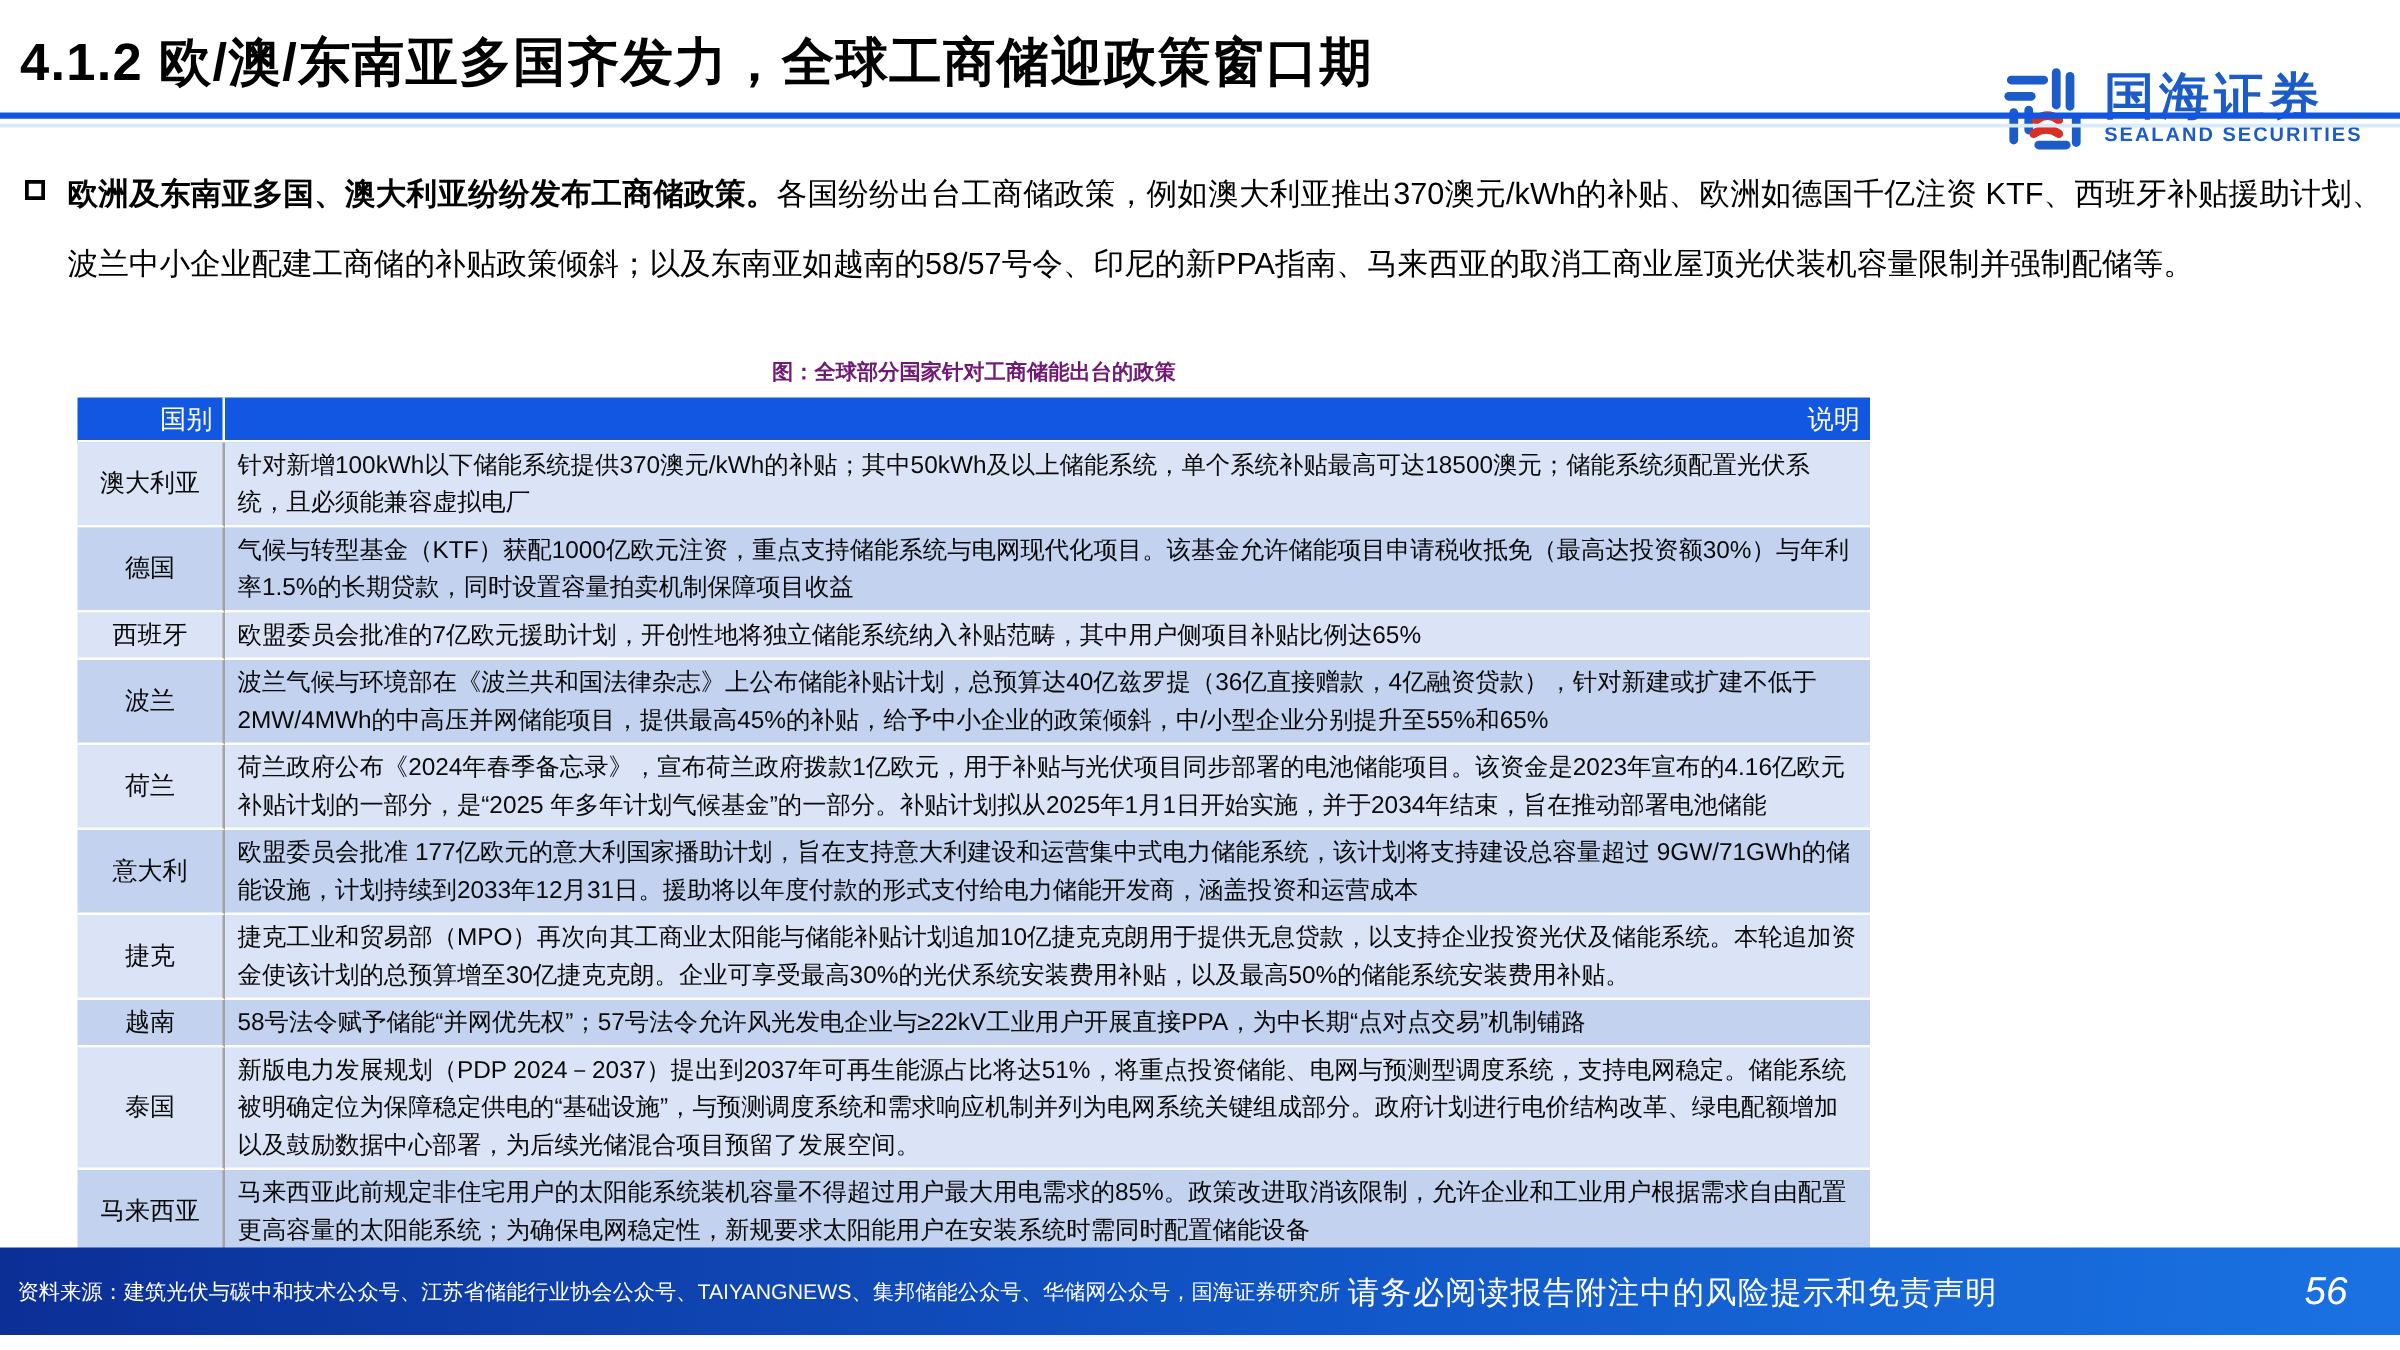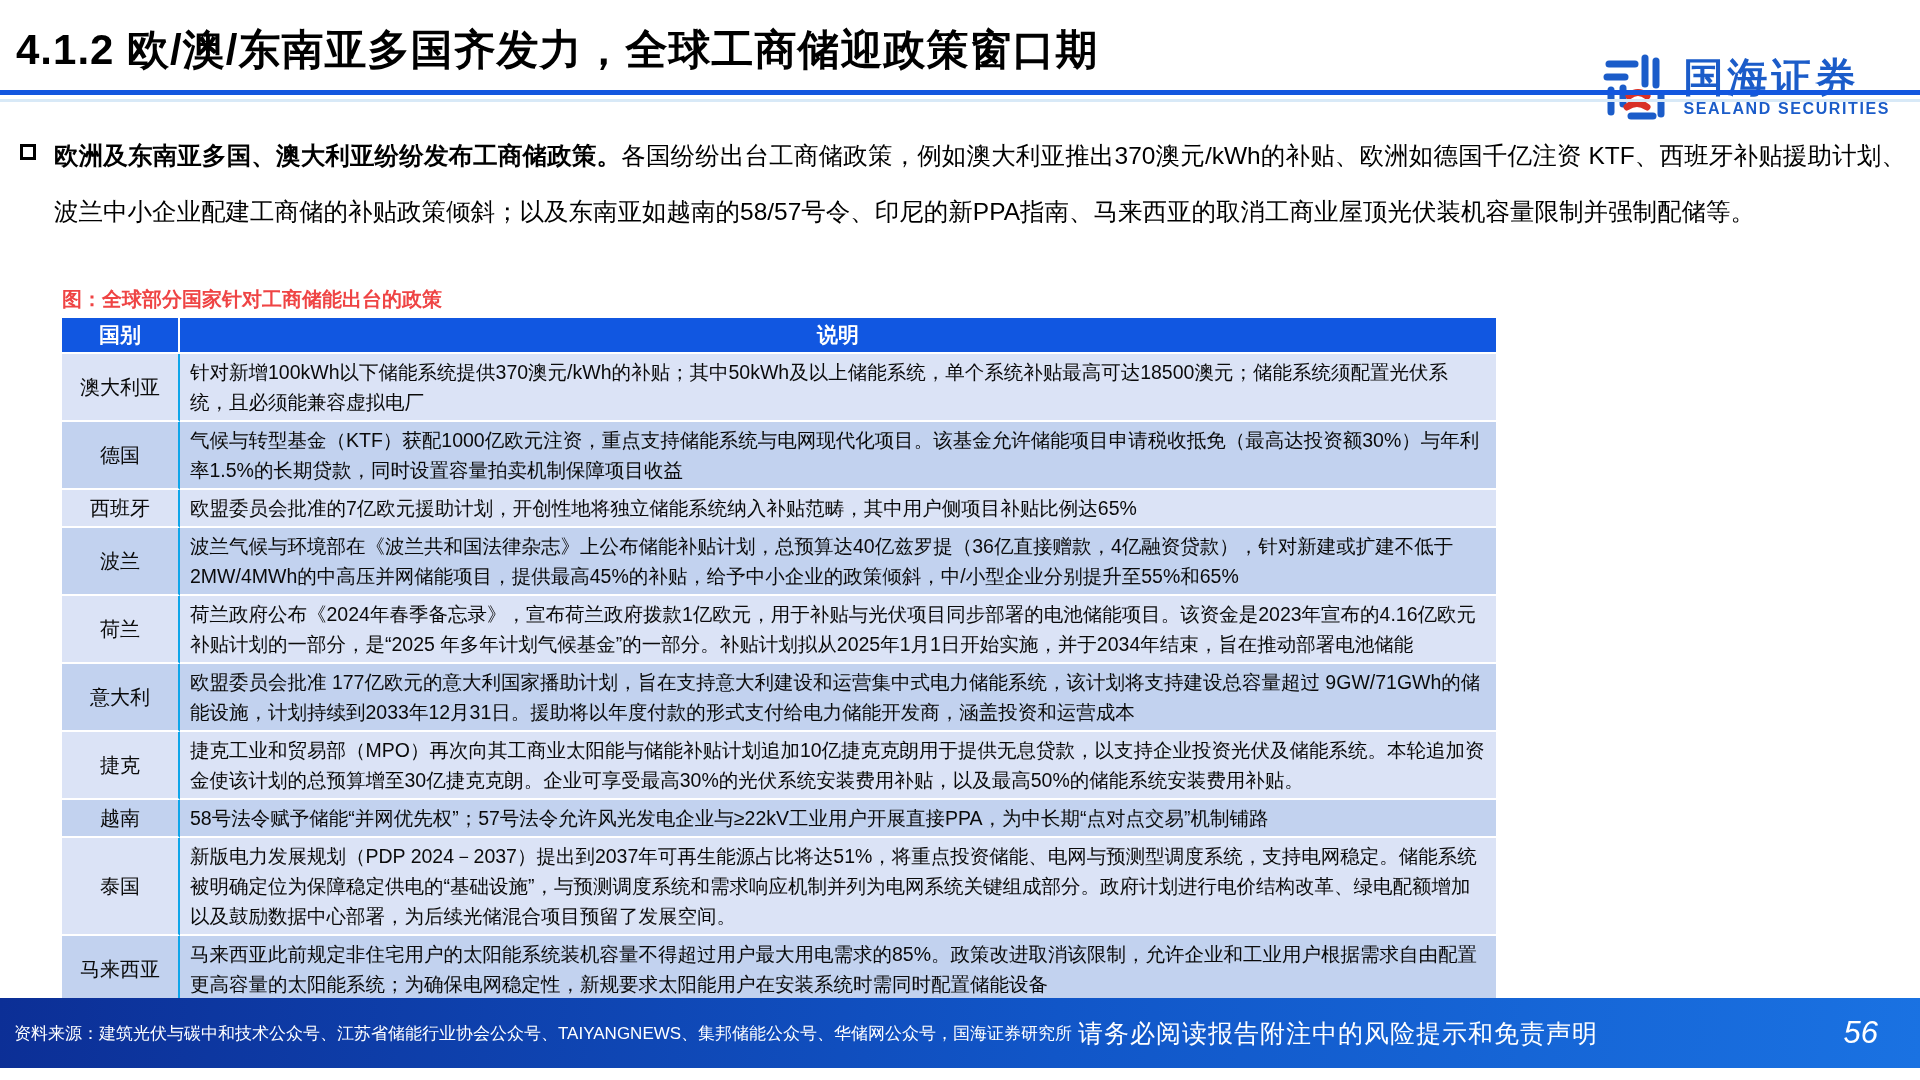--- a/index.html
+++ b/index.html
@@ -32,40 +32,40 @@
   .logo-en{font-size:16px;font-weight:700;color:var(--brand-blue);letter-spacing:1.6px;margin-top:3px;}
   
   .intro{position:absolute;left:20px;top:128px;width:1886px;display:flex;align-items:flex-start;}
   .bullet-square{
     flex:0 0 auto;width:16px;height:16px;border:3px solid #000;margin:16px 18px 0 0;
   }
   .intro-text{font-size:24.5px;line-height:56px;color:#000;text-align:justify;}
   .intro-text b{font-weight:800;}
   
   .tbl-caption{
-    position:absolute;left:62px;top:286px;width:1434px;
-    font-size:20px;font-weight:700;color:#ef4444;
+    position:absolute;left:62px;top:286px;width:1434px;text-align:center;
+    font-size:17px;font-weight:700;color:#701a75;
   }
   .policy-table{
     position:absolute;left:62px;top:318px;width:1434px;
     border-collapse:separate;border-spacing:0;table-layout:fixed;
     font-size:19.5px;color:#0a0a0a;
   }
   .policy-table col.c-country{width:118px;}
   .policy-table th{
-    background:var(--header-bg);color:#ffffff;font-weight:700;font-size:21px;
-    padding:3px 8px;text-align:center;border-bottom:2px solid #fff;
+    background:var(--header-bg);color:#ffffff;font-weight:400;font-size:21px;
+    padding:3px 8px;text-align:right;border-bottom:2px solid #fff;
   }
   .policy-table th:first-child{border-right:2px solid #fff;}
   .policy-table td{
     border-bottom:2px solid #fff;vertical-align:middle;
     padding:3px 10px;line-height:30px;
   }
   .policy-table td.country{
-    text-align:center;font-size:20px;border-right:2px solid #0ea5e9;padding:3px 2px;
+    text-align:center;font-size:20px;border-right:2px solid #a3a3a3;padding:3px 2px;
   }
   .policy-table tbody tr:nth-child(odd) td{background:var(--row-light);}
   .policy-table tbody tr:nth-child(even) td{background:var(--row-dark);}
   .policy-table tbody tr:nth-child(11) td{padding-top:11px;padding-bottom:11px;}
   
   .footer{
     position:absolute;left:0;bottom:12px;width:1920px;height:70px;
     background:linear-gradient(95deg,#0c2f96 0%,#1156c8 55%,#1a72e2 100%);
     display:flex;align-items:center;color:#fff;
   }

